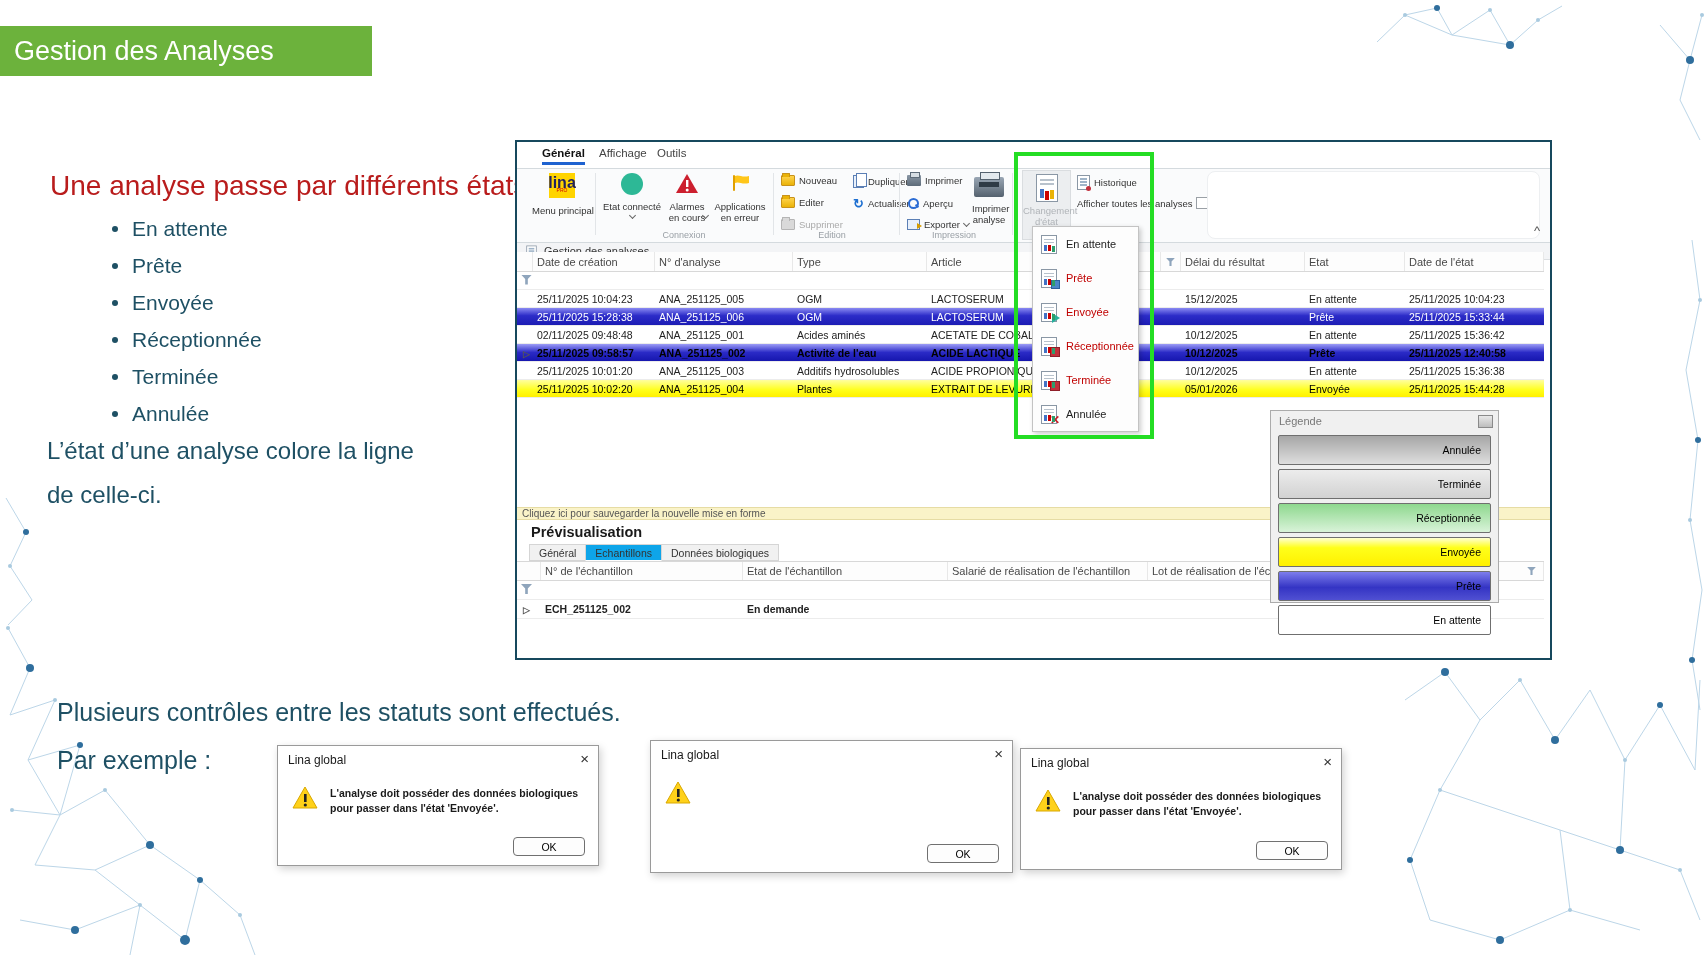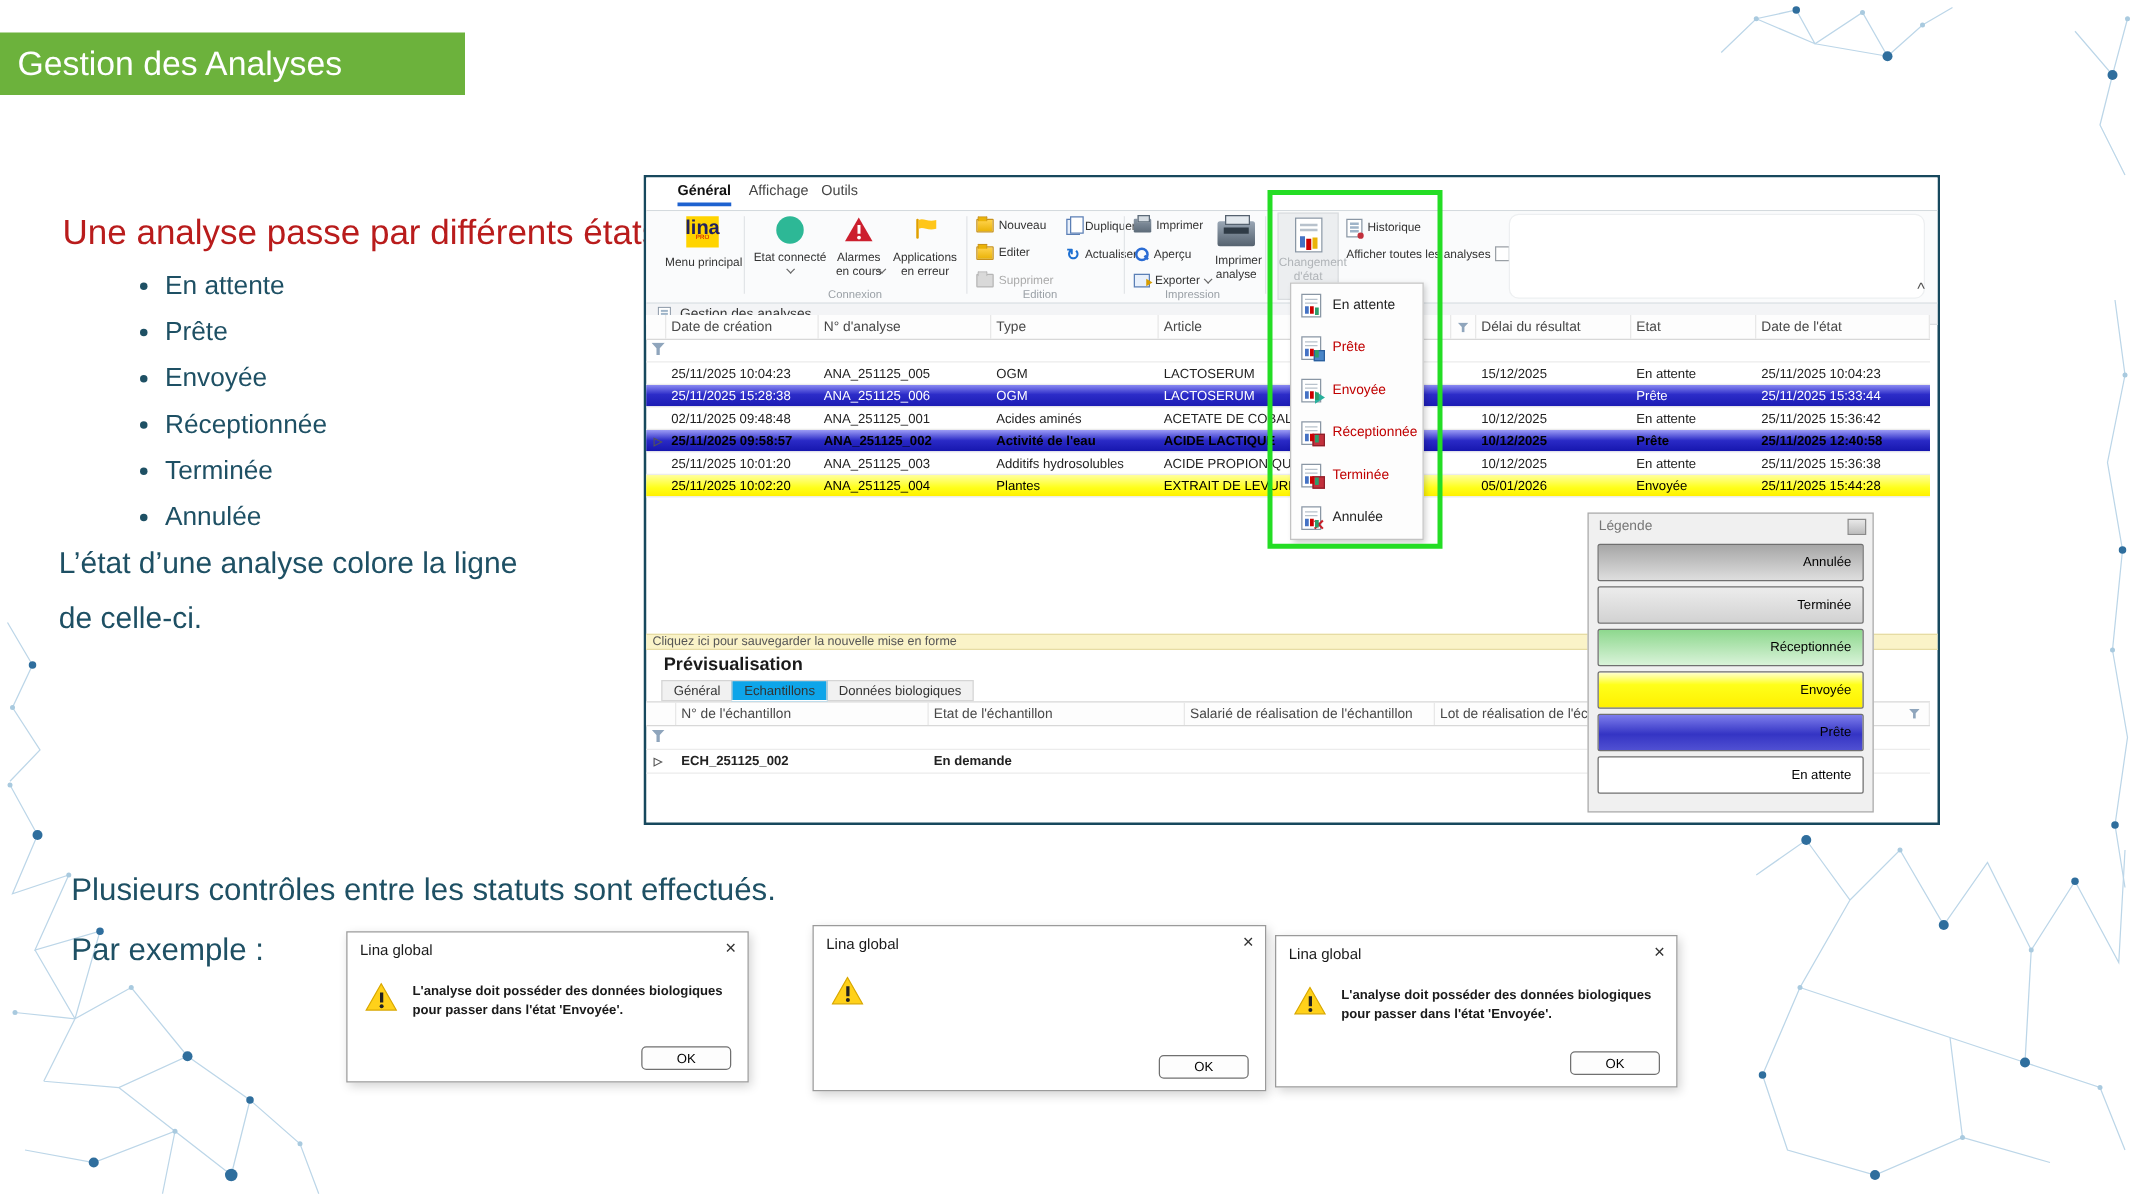--- a/index.html
+++ b/index.html
@@ -105,21 +105,21 @@
   .sghead > div { font-size:11px; color:#484848; border-right:1px solid #e8e8e8; height:100%; display:flex; align-items:center; }
 
   
   .state-menu { position:absolute; left:515px; top:84px; width:107px; background:#fdfdfd; border:1px solid #c3c3c3;
                 box-shadow:2px 2px 5px rgba(0,0,0,.2); z-index:54; }
   .smi { height:34px; display:flex; align-items:center; gap:9px; padding-left:8px; font-size:11px; }
   .smi.red { color:#c00000; }
   .green-box { position:absolute; left:497px; top:10px; width:140px; height:287px; border:4px solid #24dd24; z-index:56; pointer-events:none; }
 
   
-  .legend { position:absolute; left:753px; top:268px; width:229px; height:240px; background:#f0f0f0; border:1px solid #ababab; z-index:20; }
+  .legend { position:absolute; left:753px; top:268px; width:229px; height:193px; background:#f0f0f0; border:1px solid #ababab; z-index:20; }
   .legend-title { height:20px; display:flex; align-items:center; padding-left:8px; font-size:11px; color:#777; }
   .legend-btn { position:absolute; right:5px; top:4px; width:15px; height:13px; background:linear-gradient(#e8e8e8,#bdbdbd); border:1px solid #8a8a8a; }
   .litem { height:30px; margin:4px 7px 0 7px; border:1px solid #6f6f6f; border-radius:2px; display:flex; align-items:center;
            justify-content:flex-end; padding-right:9px; font-size:10.5px; color:#000; }
   .li-annulee { background:linear-gradient(180deg,#a6a6a6 0%,#dedede 100%); }
   .li-terminee { background:linear-gradient(180deg,#ececec 0%,#d2d2d2 100%); }
   .li-receptionnee { background:linear-gradient(180deg,#8ed88e 0%,#d9f3d9 100%); }
   .li-envoyee { background:linear-gradient(180deg,#ffffd2 0%,#ffff1a 35%,#fff000 100%); }
   .li-prete { background:linear-gradient(180deg,#7d7dec 0%,#3434c4 55%,#5050d2 100%); }
   .li-enattente { background:#fff; }

